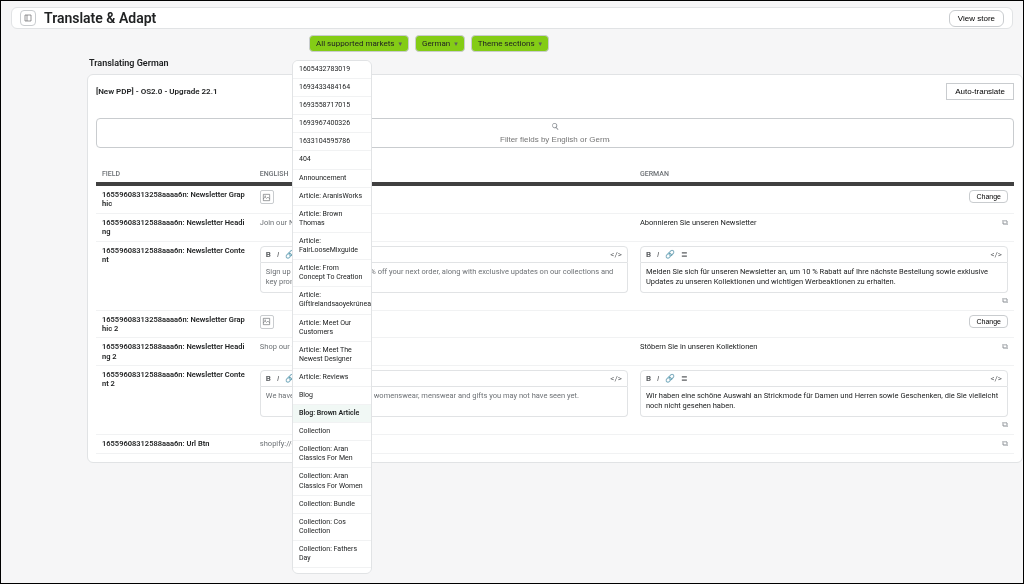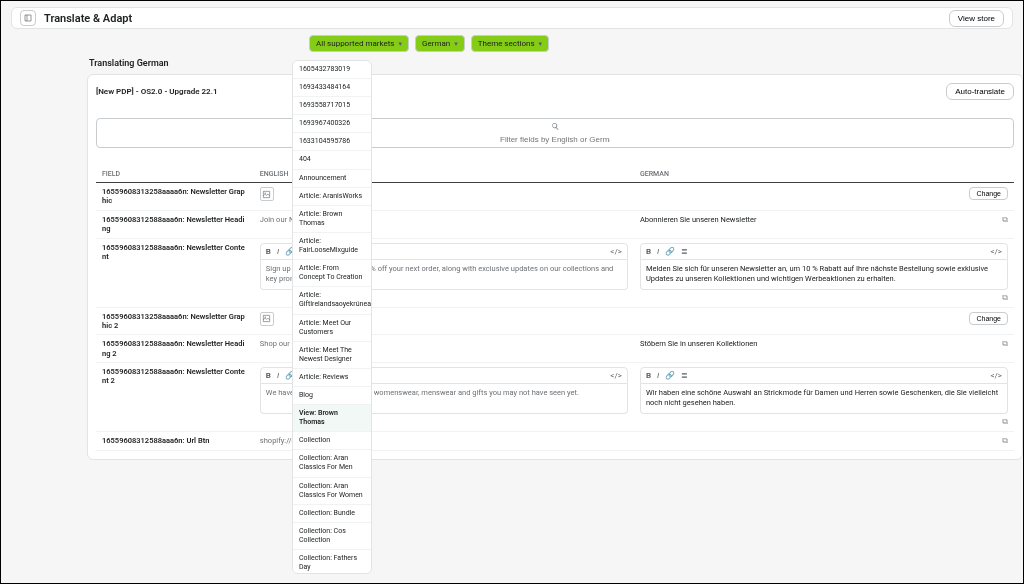--- a/index.html
+++ b/index.html
@@ -1,40 +1,40 @@
 <!DOCTYPE html>
 <html><head>
 <meta charset="utf-8">
 <style>
   * { box-sizing: border-box; margin: 0; padding: 0; }
   body { font-family: -apple-system, BlinkMacSystemFont, "Segoe UI", Roboto, sans-serif; font-size: 10px; background: #f6f6f7; color: #202223; width: 1024px; height: 584px; overflow: hidden; border:1px solid #000;}
   .topbar { display:flex; align-items:center; justify-content:space-between; background:#fff; border:1px solid #e1e3e5; border-radius:6px; margin:6px 10px 0 10px; padding:4px 8px; height:22px;}
   .topbar-left { display:flex; align-items:center; gap:8px; }
   .icon-btn { width:16px; height:16px; border:1px solid #c9cccf; border-radius:4px; display:flex; align-items:center; justify-content:center; background:#fff; }
   .icon-btn svg { width:10px; height:10px; fill:#5c5f62;}
-  .app-title { font-weight:600; font-size:11px;}
+  .app-title { font-weight:600; font-size:14px;}
   .view-store { border:1px solid #c9cccf; border-radius:6px; padding:3px 8px; font-size:8px; background:#fff;text-align:right;}
   .filter-bar { display:flex; gap:6px; padding:6px 0 6px 308px; }
   .pill { border:1px solid #c9cccf; background:#84cc16; border-radius:4px; padding:3px 6px; font-size:8px; display:flex; align-items:center; gap:4px;}
   .pill:after { content:"▾"; font-size:7px; color:#5c5f62;}
   .sidebar { width:80px; position:absolute; left:292px; top:60px; bottom:10px; background:#fff; border:1px solid #e1e3e5; border-radius:6px; overflow-y:auto;}
   .sidebar::-webkit-scrollbar{width:0;}
   .side-item { padding:4px 6px; border-bottom:1px solid #f1f2f3; font-size:7px; color:#202223; line-height:1.3; cursor:pointer;}
   .side-item.sel { background:#f1f8f5; font-weight:600;}
   .content { margin-left:86px; flex:1; display:flex; flex-direction:column; }
   .crumb { font-size:9px; font-weight:600; margin:0 0 6px 2px;}
   .panel { background:#fff; border:1px solid #e1e3e5; border-radius:6px; padding:8px; display:flex; flex-direction:column; gap:18px; }
   .panel-head { display:flex; justify-content:space-between; align-items:center;}
   .panel-title { font-size:8px; font-weight:600;}
-  .auto-btn { border:1px solid #c9cccf; border-radius:6px; padding:3px 8px; font-size:8px; background:#fff;}
+  .auto-btn { border:1px solid #c9cccf; border-radius:0; padding:3px 8px; font-size:8px; background:#fff;}
   .search { display:flex; align-items:center; gap:4px; border:1px solid #c9cccf; border-radius:4px; padding:3px 6px;flex-direction:column;}
   .search svg{width:9px;height:9px;fill:#8c9196;}
   .search input { border:none; outline:none; font-size:8px; flex:1; color:#6d7175;}
   table.grid { width:100%; border-collapse:collapse; table-layout:fixed;}
-  table.grid th { text-align:left; font-size:7px; font-weight:500; text-transform:uppercase; color:#6d7175; padding:4px 6px; border-bottom:1px solid #404040;}
+  table.grid th { text-align:left; font-size:7px; font-weight:500; text-transform:uppercase; color:#6d7175; padding:4px 6px; border-bottom:4px solid #404040;}
   table.grid td { vertical-align:top; padding:4px 6px; border-bottom:1px solid #f1f2f3; font-size:7.5px; color:#202223;}
   .field-label { font-weight:600; word-break:break-all; line-height:1.25;}
   .img-ph { width:14px; height:14px; border:1px solid #c9cccf; border-radius:2px; display:flex; align-items:center; justify-content:center;}
   .img-ph svg{width:9px;height:9px; fill:#5c5f62;}
   .change { float:right; border:1px solid #c9cccf; border-radius:4px; padding:2px 6px; font-size:7px; background:#fff;}
   .rte-bar { display:flex; gap:6px; border:1px solid #e1e3e5; border-radius:4px 4px 0 0; padding:3px 5px; align-items:center;}
   .rte-bar span { font-size:8px; color:#5c5f62; cursor:pointer;}
   .rte-bar .b{font-weight:700;} .rte-bar .i{font-style:italic;}
   .rte-bar .sp{flex:1;}
   .rte-body { border:1px solid #e1e3e5; border-top:none; border-radius:0 0 4px 4px; padding:4px 5px; font-size:7.5px; color:#6d7175; line-height:1.35; min-height:30px;}
@@ -73,21 +73,21 @@
     <div class="side-item">Announcement</div>
     <div class="side-item">Article: AranisWorks</div>
     <div class="side-item">Article: Brown Thomas</div>
     <div class="side-item">Article: FairLooseMixguide</div>
     <div class="side-item">Article: From Concept To Creation</div>
     <div class="side-item">Article: GiftIrelandsaoyekrúnead</div>
     <div class="side-item">Article: Meet Our Customers</div>
     <div class="side-item">Article: Meet The Newest Designer</div>
     <div class="side-item">Article: Reviews</div>
     <div class="side-item">Blog</div>
-    <div class="side-item sel">View: Brown Thomas</div>
+    <div class="side-item sel">Blog: Brown Article</div>
     <div class="side-item">Collection</div>
     <div class="side-item">Collection: Aran Classics For Men</div>
     <div class="side-item">Collection: Aran Classics For Women</div>
     <div class="side-item">Collection: Bundle</div>
     <div class="side-item">Collection: Cos Collection</div>
     <div class="side-item">Collection: Fathers Day</div>
     <div class="side-item">Collection: Loungewear</div>
   </div>
 
 <div class="content">

